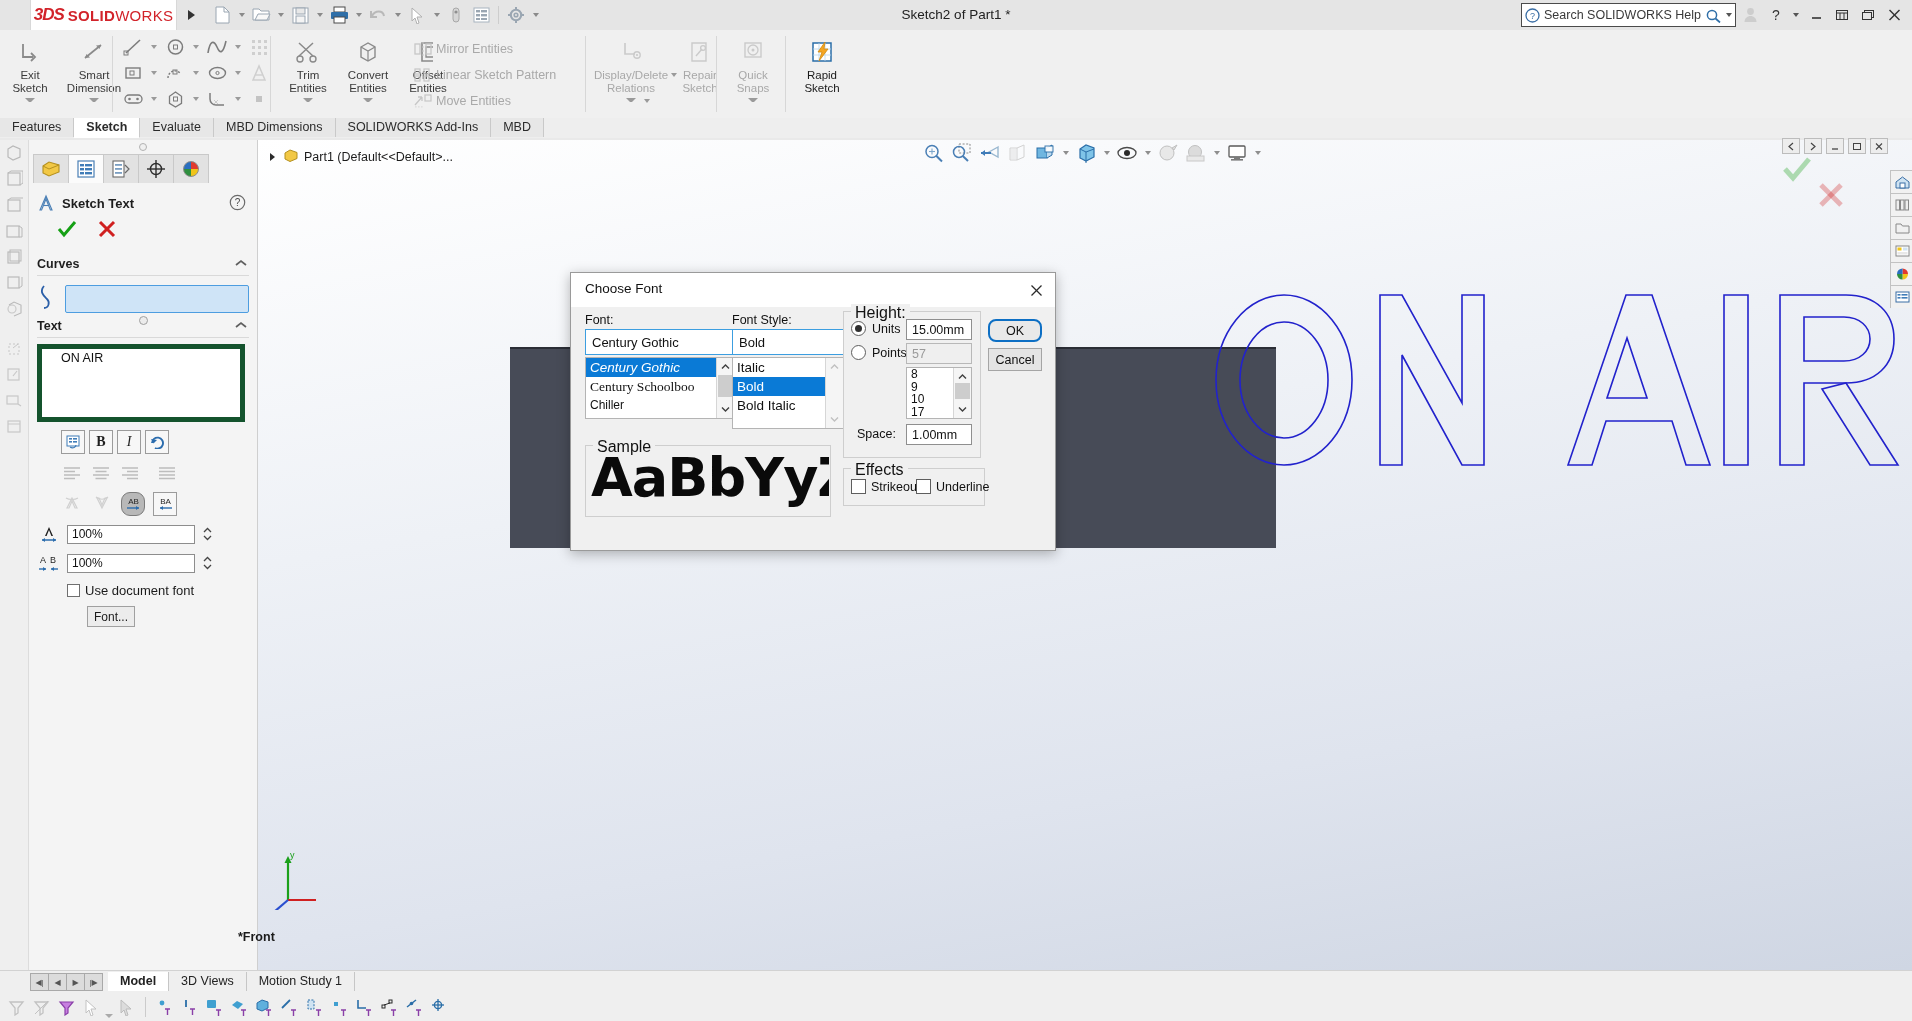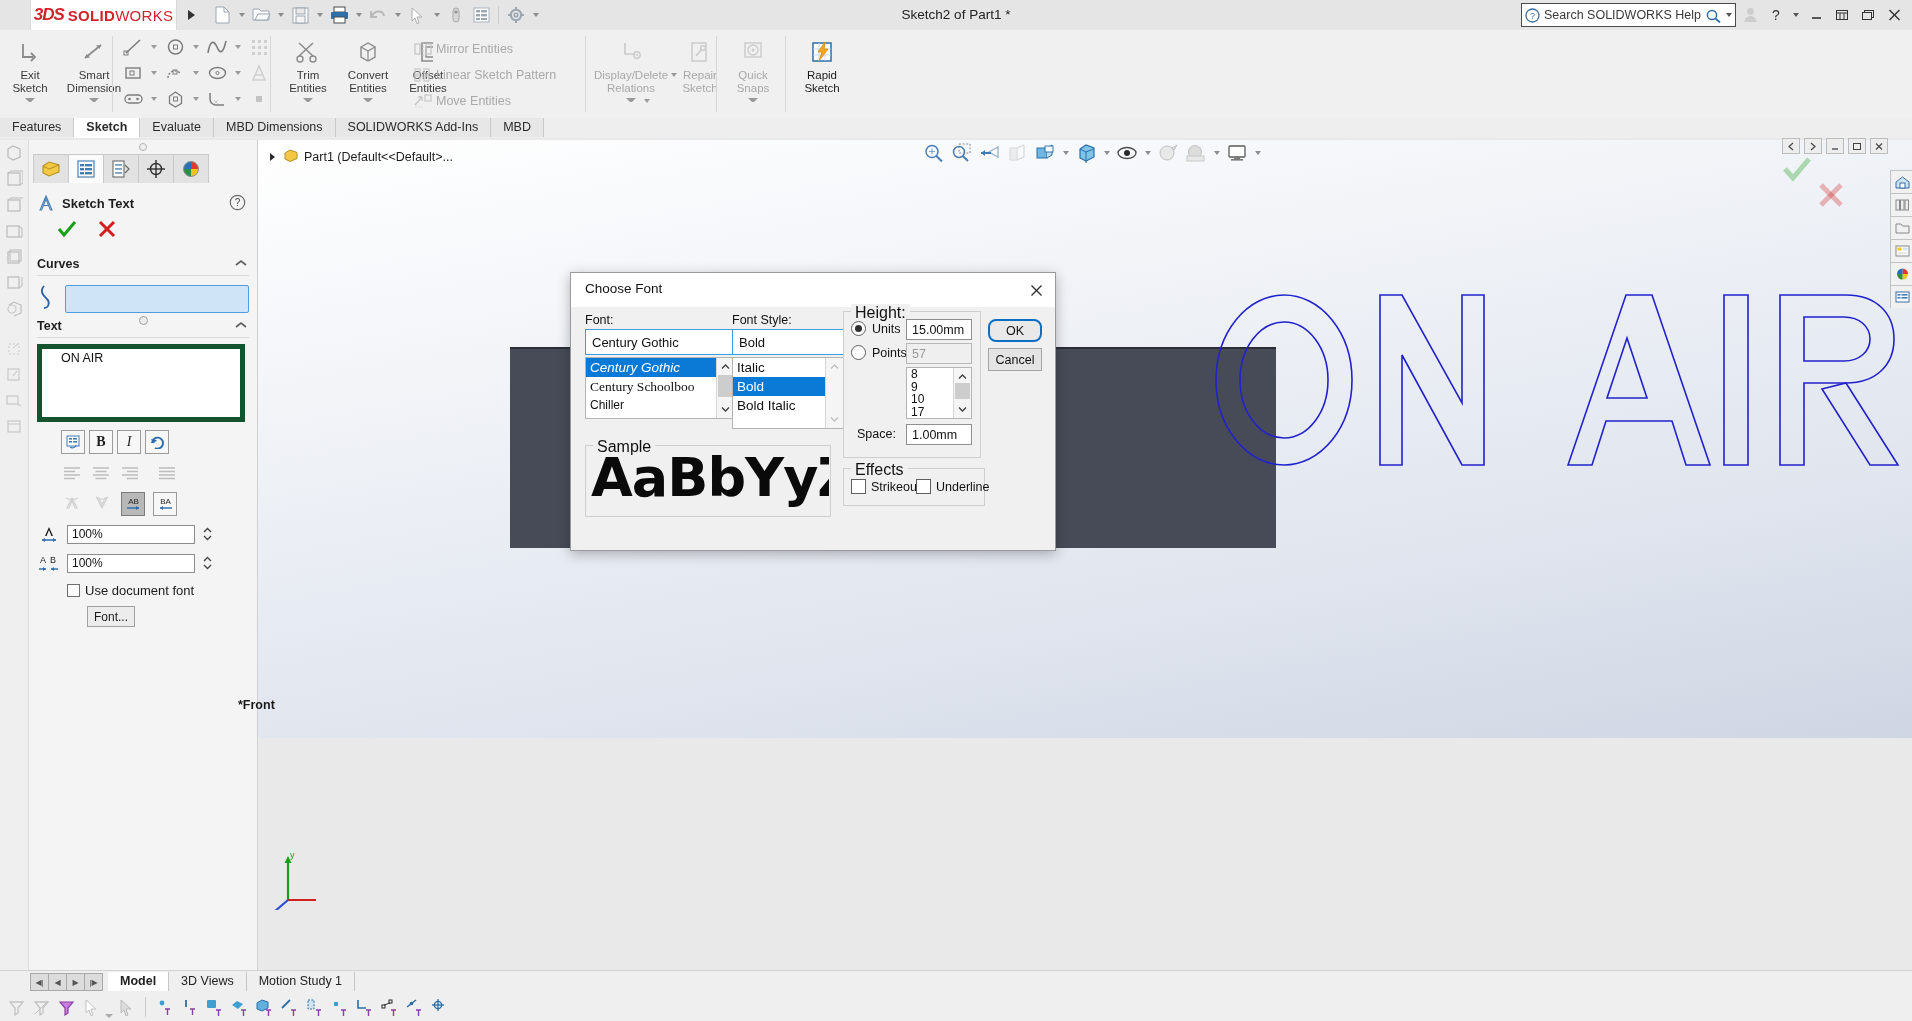--- a/index.html
+++ b/index.html
@@ -77,34 +77,34 @@
   .sect-hd{display:flex;align-items:center;justify-content:space-between;height:22px;border-bottom:1px solid #d9d9d9;}
   .sect-hd .nm{font-weight:bold;font-size:12.5px;color:#1d1d1d;}
   .chev{width:16px;height:14px;}
   .curve-row{display:flex;align-items:center;gap:6px;margin-top:8px;}
   .curve-field{flex:1;height:26px;background:#cfe4f7;border:1px solid #4d9de0;border-radius:2px;}
   .dot-handle{width:100%;display:flex;justify-content:center;margin-top:3px;}
   .dot-handle .d{width:7px;height:7px;border-radius:50%;border:1px solid #9f9f9f;background:#ececec;}
   .textarea{margin-top:6px;width:208px;height:78px;background:#fff;border:5px solid #14532d;font-size:12.5px;padding:2px 19px;box-sizing:border-box;color:#111;}
   .fmtrow{display:flex;gap:4px;margin-top:8px;}
   .fbtn{width:22px;height:22px;border:1px solid #9b9b9b;background:#f7f7f7;display:flex;align-items:center;justify-content:center;font-size:14px;color:#1f1f1f;}
-  .fbtn.pressed{background:#b8b8b8;border-color:#7c7c7c;}
+  .fbtn.pressed{background:#b8b8b8;border-color:#7c7c7c;border-radius:9px;}
   .fbtn.flat{border:none;background:transparent;}
   .fbtn.dim{color:#b9b9b9;}
   .spinrow{display:flex;align-items:center;gap:6px;margin-top:7px;}
   .spinrow .lico{width:24px;height:22px;display:flex;align-items:center;justify-content:center;}
   .spininp{width:128px;height:19px;border:1px solid #8d8d8d;background:#fff;font-size:12px;padding:0 4px;box-sizing:border-box;display:flex;align-items:center;color:#111;}
   .spinarrows{display:flex;flex-direction:column;justify-content:center;height:19px;width:12px;}
   .spinarrows div{height:8px;display:flex;align-items:center;justify-content:center;}
   .cbrow{display:flex;align-items:center;gap:5px;margin-top:9px;margin-left:30px;}
   .cbox{width:11px;height:11px;border:1px solid #6f6f6f;background:#fff;}
   .fontbtn{margin-top:8px;margin-left:50px;width:46px;height:19px;border:1px solid #a0a0a0;background:#ececec;font-size:12px;display:flex;align-items:center;justify-content:center;color:#1b1b1b;}
 
   
-  .gfx{position:absolute;left:258px;top:140px;width:1654px;height:598px;
+  .gfx{position:absolute;left:258px;top:140px;width:1654px;height:830px;
        background:linear-gradient(170deg,#ffffff 0%,#eef1f6 38%,#dfe4ee 72%,#cfd6e3 100%);}
   .ftree{position:absolute;left:10px;top:8px;display:flex;align-items:center;gap:5px;font-size:12.5px;color:#1c1c1c;}
   .ftree .arr{width:10px;height:12px;}
   .viewtoolbar{position:absolute;left:662px;top:-4px;display:flex;align-items:center;gap:2px;height:34px;}
   .vtb{width:26px;height:26px;display:flex;align-items:center;justify-content:center;}
   .vcar{width:11px;height:26px;display:flex;align-items:center;justify-content:center;}
   .vcar:after{content:"";border-top:4px solid #8e8e8e;border-left:3.5px solid transparent;border-right:3.5px solid transparent;}
 
   .confirm-corner{position:absolute;right:40px;top:0;width:90px;height:90px;}
   .rightdock{position:absolute;right:0;top:30px;width:22px;}

